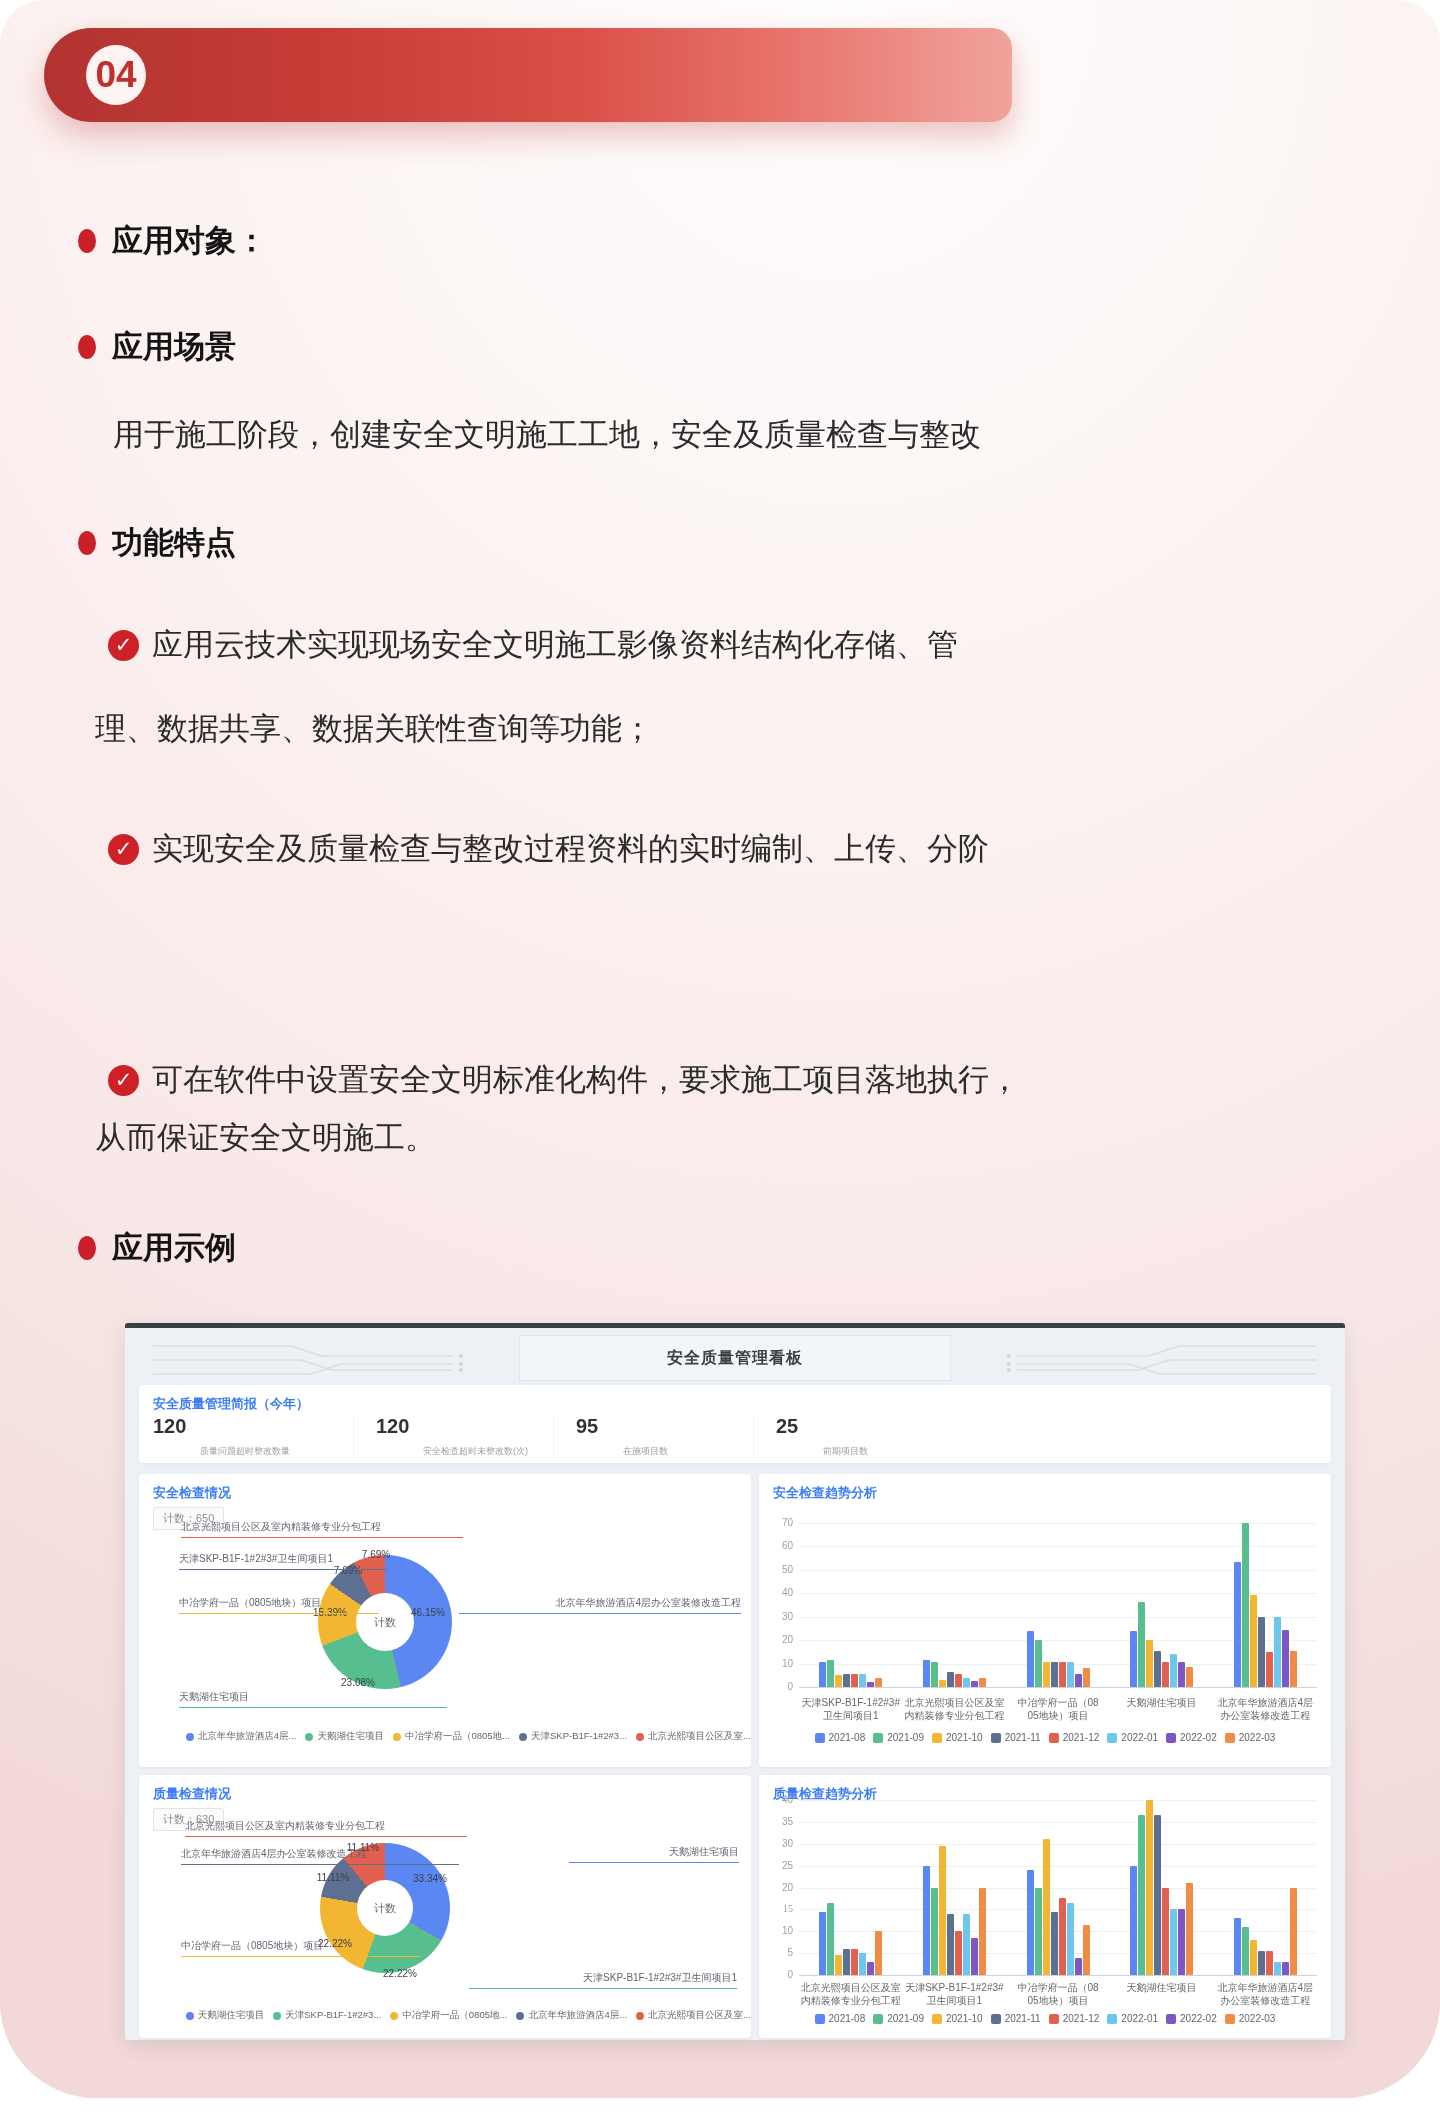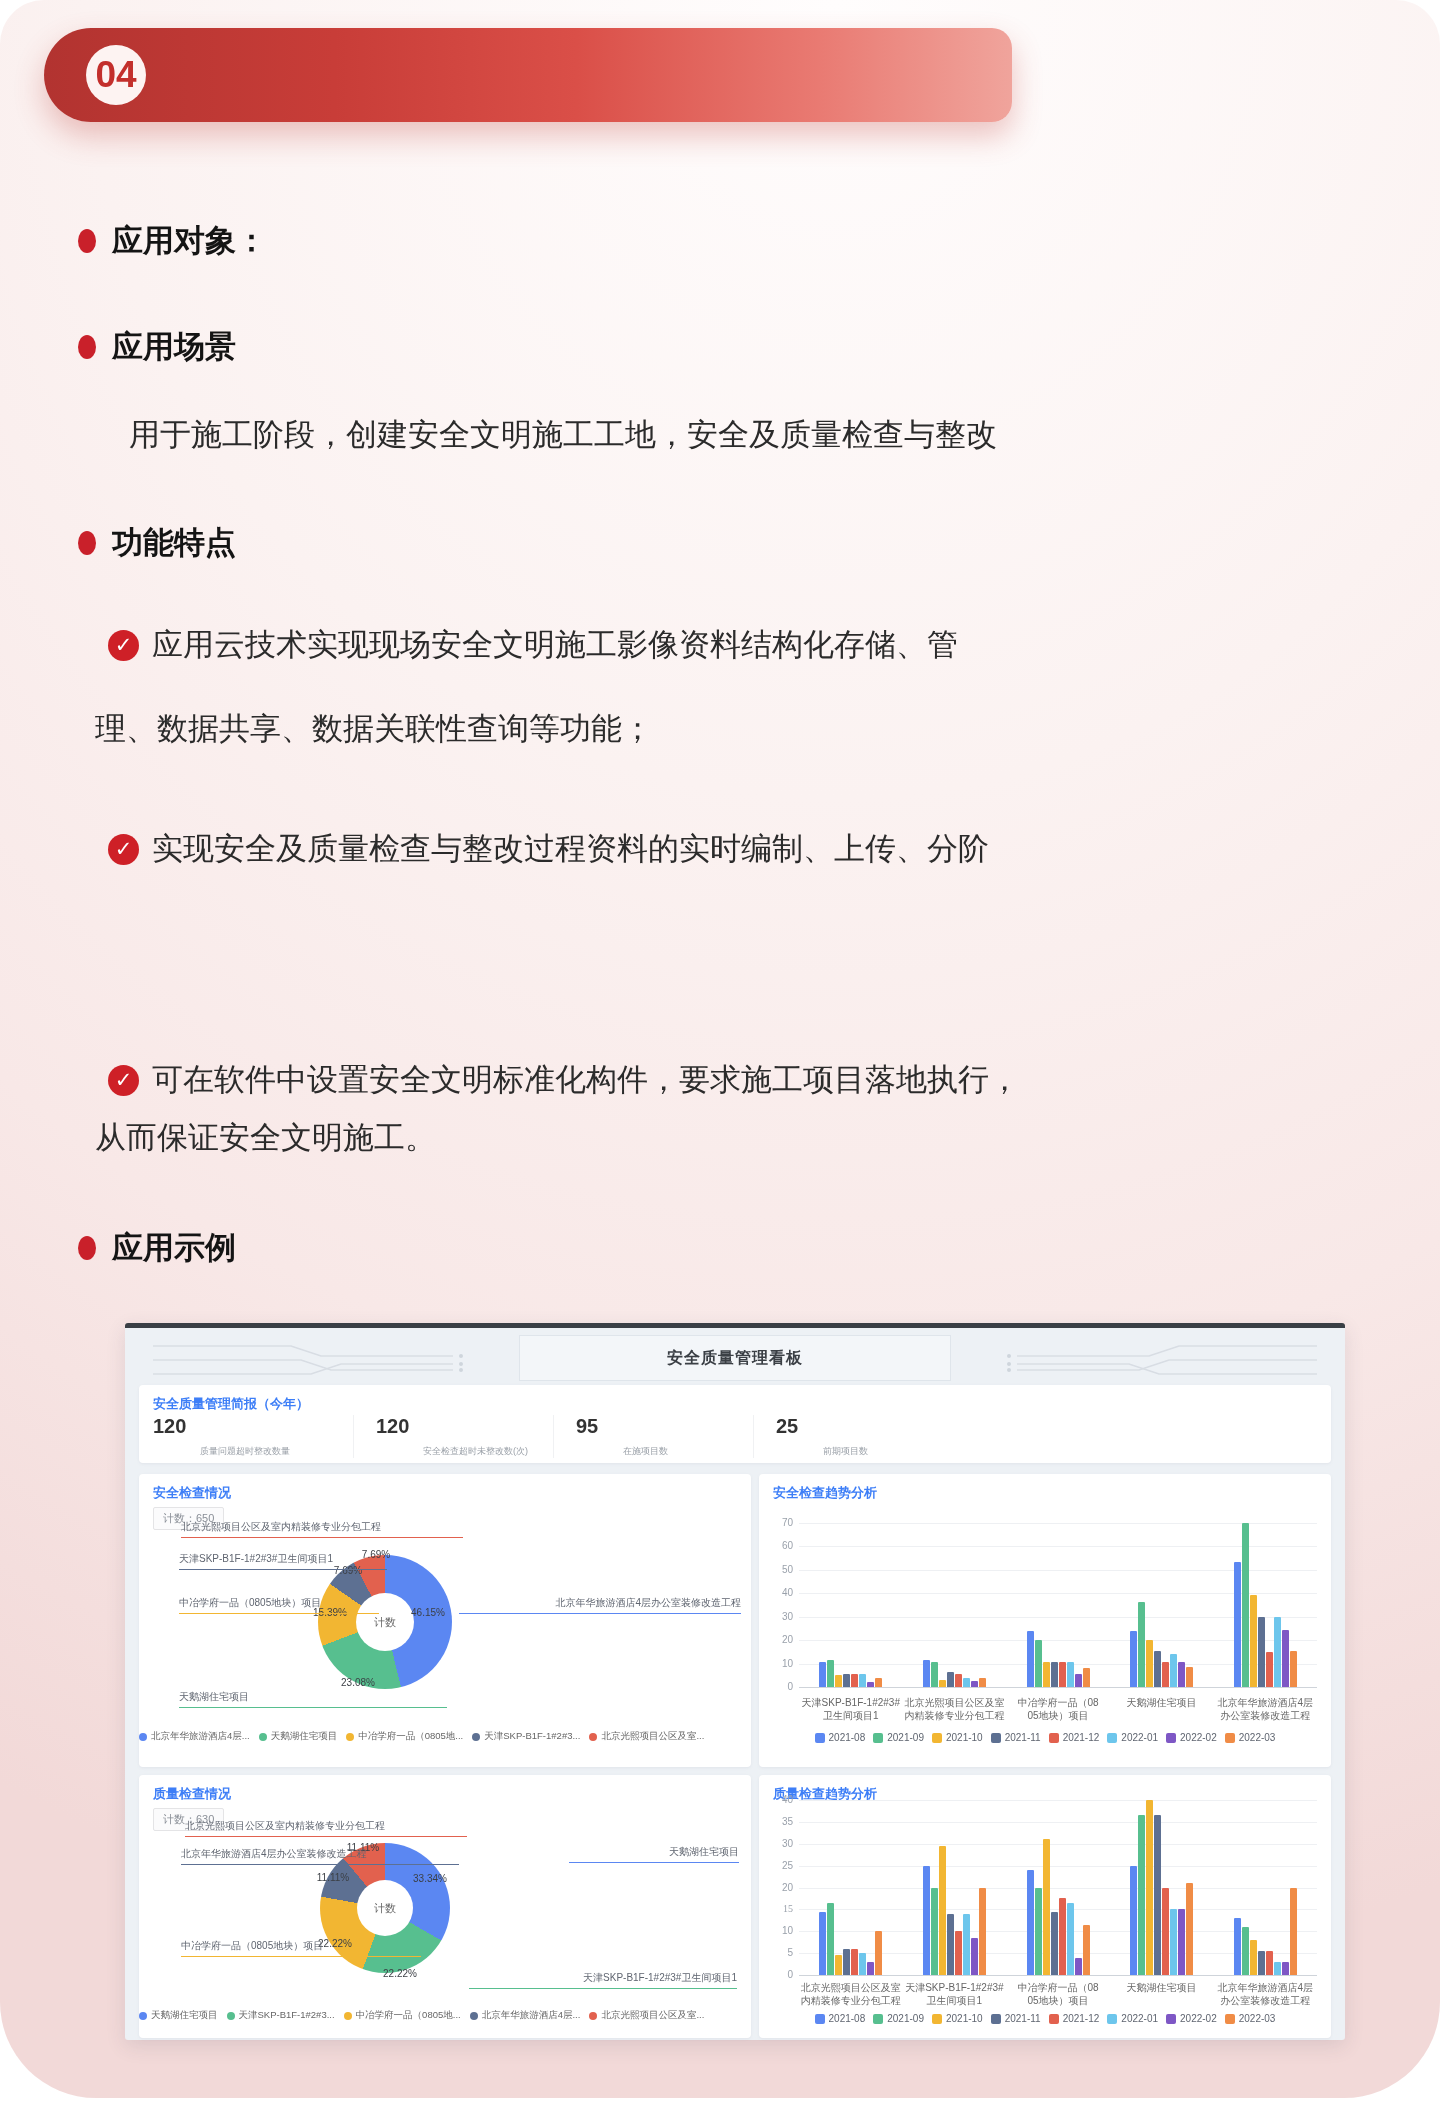--- a/index.html
+++ b/index.html
@@ -13,21 +13,21 @@
     border-radius:47px 20px 20px 47px;display:flex;align-items:center;
     background:linear-gradient(90deg,#b23330 0%,#c83d38 30%,#da4f48 55%,#e97a72 80%,#f0a49c 100%);
     box-shadow:0 14px 30px rgba(193,62,56,.30);}
   .banner-badge{width:60px;height:60px;border-radius:50%;background:#fdf3f2;margin-left:42px;flex:none;
     display:flex;align-items:center;justify-content:center;font-size:37px;font-weight:700;color:#c32f2c;}
   .banner-title{margin-left:26px;font-size:46px;font-weight:700;color:#fff;letter-spacing:4px;}
   
   .dot-line{position:absolute;left:78px;display:flex;align-items:center;font-size:31px;color:#2b2b2b;white-space:nowrap;}
   .dot{width:18px;height:24px;border-radius:50%;background:#c9202a;margin-right:16px;flex:none;}
   .b{font-weight:700;color:#141414;}
-  .body-line{position:absolute;left:113px;font-size:31px;color:#2b2b2b;white-space:nowrap;margin-left:16px;}
+  .body-line{position:absolute;left:113px;font-size:31px;color:#2b2b2b;white-space:nowrap;}
   .feat-l1{position:absolute;left:108px;display:flex;align-items:center;font-size:31px;color:#2b2b2b;white-space:nowrap;}
   .chk{width:31px;height:31px;border-radius:50%;background:#ce2027;color:#fff;margin-right:13px;flex:none;
     display:flex;align-items:center;justify-content:center;font-size:21px;font-weight:700;}
   .feat-l2{position:absolute;left:95px;font-size:31px;color:#2b2b2b;white-space:nowrap;}
   
   .dash{position:absolute;left:125px;top:1323px;width:1220px;height:712px;background:#edf1f5;
     border-top:5px solid #3a3f45;border-radius:3px;box-shadow:0 6px 20px rgba(60,60,80,.12);font-size:10px;}
   .deco{position:absolute;top:12px;opacity:.9;}
   .dash-title-box{position:absolute;left:50%;top:7px;transform:translateX(-50%);width:430px;height:44px;
     background:#f3f6f9;border:1px solid #dfe5eb;display:flex;align-items:center;justify-content:center;
@@ -42,21 +42,21 @@
   .stat-lab{font-size:9px;color:#9aa0a8;margin-top:7px;margin-left:47px;}
   .count-badge{position:absolute;left:14px;top:33px;border:1px solid #e4e4e6;background:#fbfbfc;color:#8a8f97;
     font-size:11px;padding:3px 9px;border-radius:2px;}
   
   .donut{position:absolute;border-radius:50%;}
   .hole{position:absolute;background:#fff;border-radius:50%;display:flex;align-items:center;justify-content:center;
     color:#666;font-size:11px;}
   .pct{position:absolute;transform:translate(-50%,-50%);font-size:10px;color:#3b3f45;white-space:nowrap;}
   .co{position:absolute;font-size:10px;color:#5f6570;padding-bottom:3px;border-bottom:1px solid #999;white-space:nowrap;}
   .co.right{text-align:right;}
-  .dlegend{position:absolute;left:0;right:0;display:flex;justify-content:flex-start;gap:9px;font-size:9.5px;color:#666;}
+  .dlegend{position:absolute;left:0;right:0;display:flex;justify-content:flex-end;gap:9px;font-size:9.5px;color:#666;}
   .dl-it{display:inline-flex;align-items:center;gap:4px;white-space:nowrap;}
   .dl-dot{width:8px;height:8px;border-radius:50%;display:inline-block;flex:none;}
   
   .grid{position:absolute;height:1px;background:#eef0f3;}
   .grid.base{background:#cfd4da;}
   .ytick{position:absolute;width:26px;text-align:right;font-size:10px;color:#9aa1ab;}
   .vbar{position:absolute;border-radius:1px 1px 0 0;}
   .xlab{position:absolute;font-size:10px;color:#666;text-align:center;line-height:13px;}
   .blegend{position:absolute;left:0;right:0;display:flex;justify-content:center;gap:8px;font-size:10px;color:#5f6570;}
   .lg-it{display:inline-flex;align-items:center;gap:4px;white-space:nowrap;}

